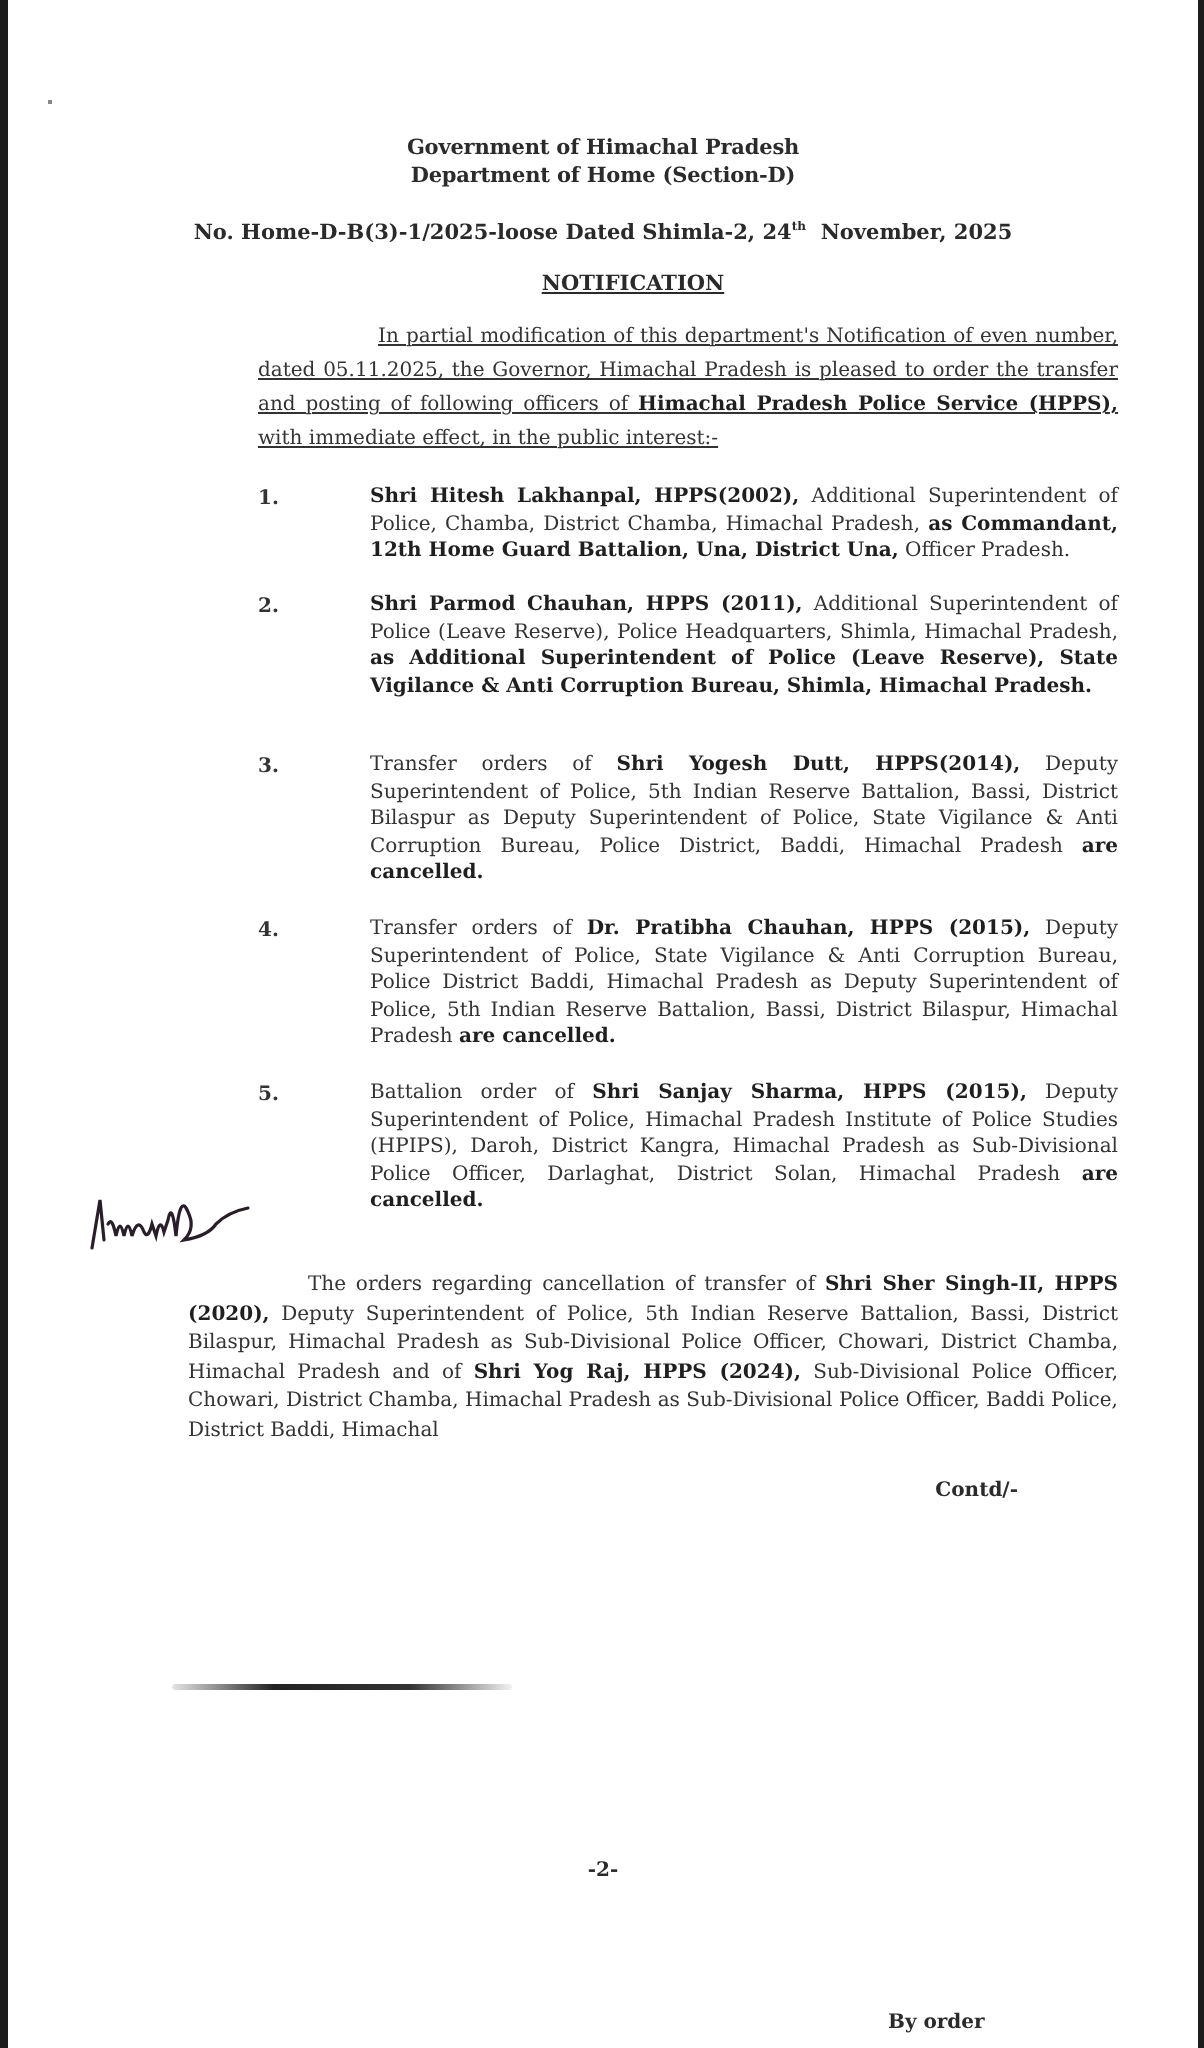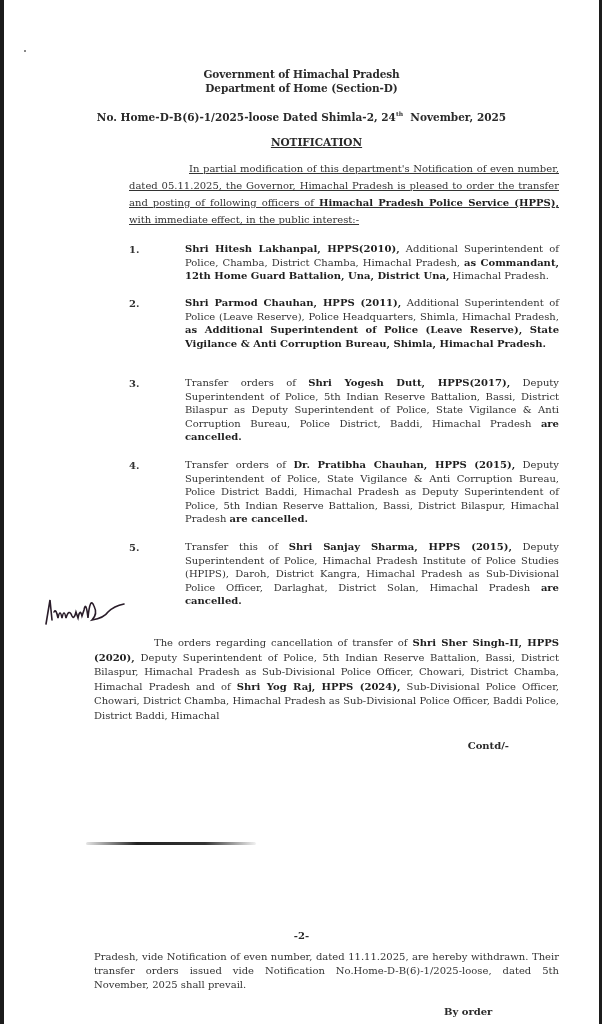--- a/index.html
+++ b/index.html
@@ -66,51 +66,50 @@
 </head>
 <body>
 
 <div class="page" id="page1">
   <span class="speck" style="left:20px;top:50px;"></span>
 
   <div class="hdr" style="top:68px;">Government of Himachal Pradesh</div>
   <div class="hdr" style="top:82px;">Department of Home (Section-D)</div>
 
   <div class="ref" style="top:110px;">
-    <span>No. Home-D-B(6)-1/2025-loose Dated  Shimla-2,</span>
+    <span>No. Home-D-B(3)-1/2025-loose Dated  Shimla-2,</span>
     <span>24</span><sup>th</sup>
     &nbsp;<span>November, 2025</span>
   </div>
 
   <div class="notif" style="top:136px;">NOTIFICATION</div>
 
   <div class="txt para" style="top:160px; text-indent:60px; line-height:17px;text-decoration:underline;">
     <span>In partial modification of this department's Notification of even number, dated 05.11.2025, the Governor, Himachal Pradesh is pleased to order the transfer and posting of following officers of </span><b>Himachal Pradesh Police Service (HPPS),</b><span> with immediate effect, in the public interest:-</span>
   </div>
 
   <div id="items">
       <div class="item-num" style="top: 244px;">1.</div>
-      <div class="txt item-body" style="top: 242px;"><b>Shri Hitesh Lakhanpal, HPPS(2010),</b><span> Additional Superintendent of Police, Chamba, District Chamba, Himachal Pradesh, </span><b>as Commandant, 12th Home Guard Battalion, Una, District Una,</b><span> Himachal Pradesh.</span></div>
+      <div class="txt item-body" style="top: 242px;"><b>Shri Hitesh Lakhanpal, HPPS(2002),</b><span> Additional Superintendent of Police, Chamba, District Chamba, Himachal Pradesh, </span><b>as Commandant, 12th Home Guard Battalion, Una, District Una,</b><span> Officer Pradesh.</span></div>
       <div class="item-num" style="top: 298px;">2.</div>
       <div class="txt item-body" style="top: 296px;"><b>Shri Parmod Chauhan, HPPS (2011),</b><span> Additional Superintendent of Police (Leave Reserve), Police Headquarters, Shimla, Himachal Pradesh, </span><b>as Additional Superintendent of Police (Leave Reserve), State Vigilance &amp; Anti Corruption Bureau, Shimla, Himachal Pradesh.</b></div>
       <div class="item-num" style="top: 378px;">3.</div>
-      <div class="txt item-body" style="top: 376px;"><span>Transfer orders of </span><b>Shri Yogesh Dutt, HPPS(2017),</b><span> Deputy Superintendent of Police, 5th Indian Reserve Battalion, Bassi, District Bilaspur as Deputy Superintendent of Police, State Vigilance &amp; Anti Corruption Bureau, Police District, Baddi, Himachal Pradesh </span><b>are cancelled.</b></div>
+      <div class="txt item-body" style="top: 376px;"><span>Transfer orders of </span><b>Shri Yogesh Dutt, HPPS(2014),</b><span> Deputy Superintendent of Police, 5th Indian Reserve Battalion, Bassi, District Bilaspur as Deputy Superintendent of Police, State Vigilance &amp; Anti Corruption Bureau, Police District, Baddi, Himachal Pradesh </span><b>are cancelled.</b></div>
       <div class="item-num" style="top: 460px;">4.</div>
       <div class="txt item-body" style="top: 458px;"><span>Transfer orders of </span><b>Dr. Pratibha Chauhan, HPPS (2015),</b><span> Deputy Superintendent of Police, State Vigilance &amp; Anti Corruption Bureau, Police District Baddi, Himachal Pradesh as Deputy Superintendent of Police, 5th Indian Reserve Battalion, Bassi, District Bilaspur, Himachal Pradesh </span><b>are cancelled.</b></div>
       <div class="item-num" style="top: 542px;">5.</div>
-      <div class="txt item-body" style="top: 540px;"><span>Transfer this of </span><b>Shri Sanjay Sharma, HPPS (2015),</b><span> Deputy Superintendent of Police, Himachal Pradesh Institute of Police Studies (HPIPS), Daroh, District Kangra, Himachal Pradesh as Sub-Divisional Police Officer, Darlaghat, District Solan, Himachal Pradesh </span><b>are cancelled.</b></div>
+      <div class="txt item-body" style="top: 540px;"><span>Battalion order of </span><b>Shri Sanjay Sharma, HPPS (2015),</b><span> Deputy Superintendent of Police, Himachal Pradesh Institute of Police Studies (HPIPS), Daroh, District Kangra, Himachal Pradesh as Sub-Divisional Police Officer, Darlaghat, District Solan, Himachal Pradesh </span><b>are cancelled.</b></div>
     </div>
 
   <svg class="signature" viewBox="0 0 90 40">
     <path d="M4 34 L8 10 L10 30 M12 22 Q14 18 16 28 Q18 18 20 28 Q22 18 24 28 Q27 18 30 26 Q32 30 34 22 L36 28 Q38 18 40 26 L42 20 Q44 10 46 28 Q48 6 52 16 Q56 24 50 30 Q62 28 66 22 Q72 16 82 14" fill="none" stroke="#2a1d2a" stroke-width="1.6" stroke-linecap="round"></path>
   </svg>
 
   <div class="txt para" id="closing" style="top:636px; text-indent:60px; line-height:14.5px; left:90px;"><span>The orders regarding cancellation of transfer of </span><b>Shri Sher Singh-II, HPPS (2020),</b><span> Deputy Superintendent of Police, 5th Indian Reserve Battalion, Bassi, District Bilaspur, Himachal Pradesh as Sub-Divisional Police Officer, Chowari, District Chamba, Himachal Pradesh and of </span><b>Shri Yog Raj, HPPS (2024),</b><span> Sub-Divisional Police Officer, Chowari, District Chamba, Himachal Pradesh as Sub-Divisional Police Officer, Baddi Police, District Baddi, Himachal</span></div>
 
   <div class="contd">Contd/-</div>
 </div>
 
 <div class="page" id="page2">
   <div class="rule-mark"></div>
   <div class="page-no">-2-</div>
-  <div class="txt" style="left:90px; right:40px; top:120px; line-height:14px;">Pradesh, vide Notification of even number, dated 11.11.2025, are hereby withdrawn. Their transfer orders issued vide Notification No.Home-D-B(6)-1/2025-loose, dated 5th November, 2025 shall prevail.</div>
   <div class="by-order">By order</div>
 </div>
 
 </body></html>

